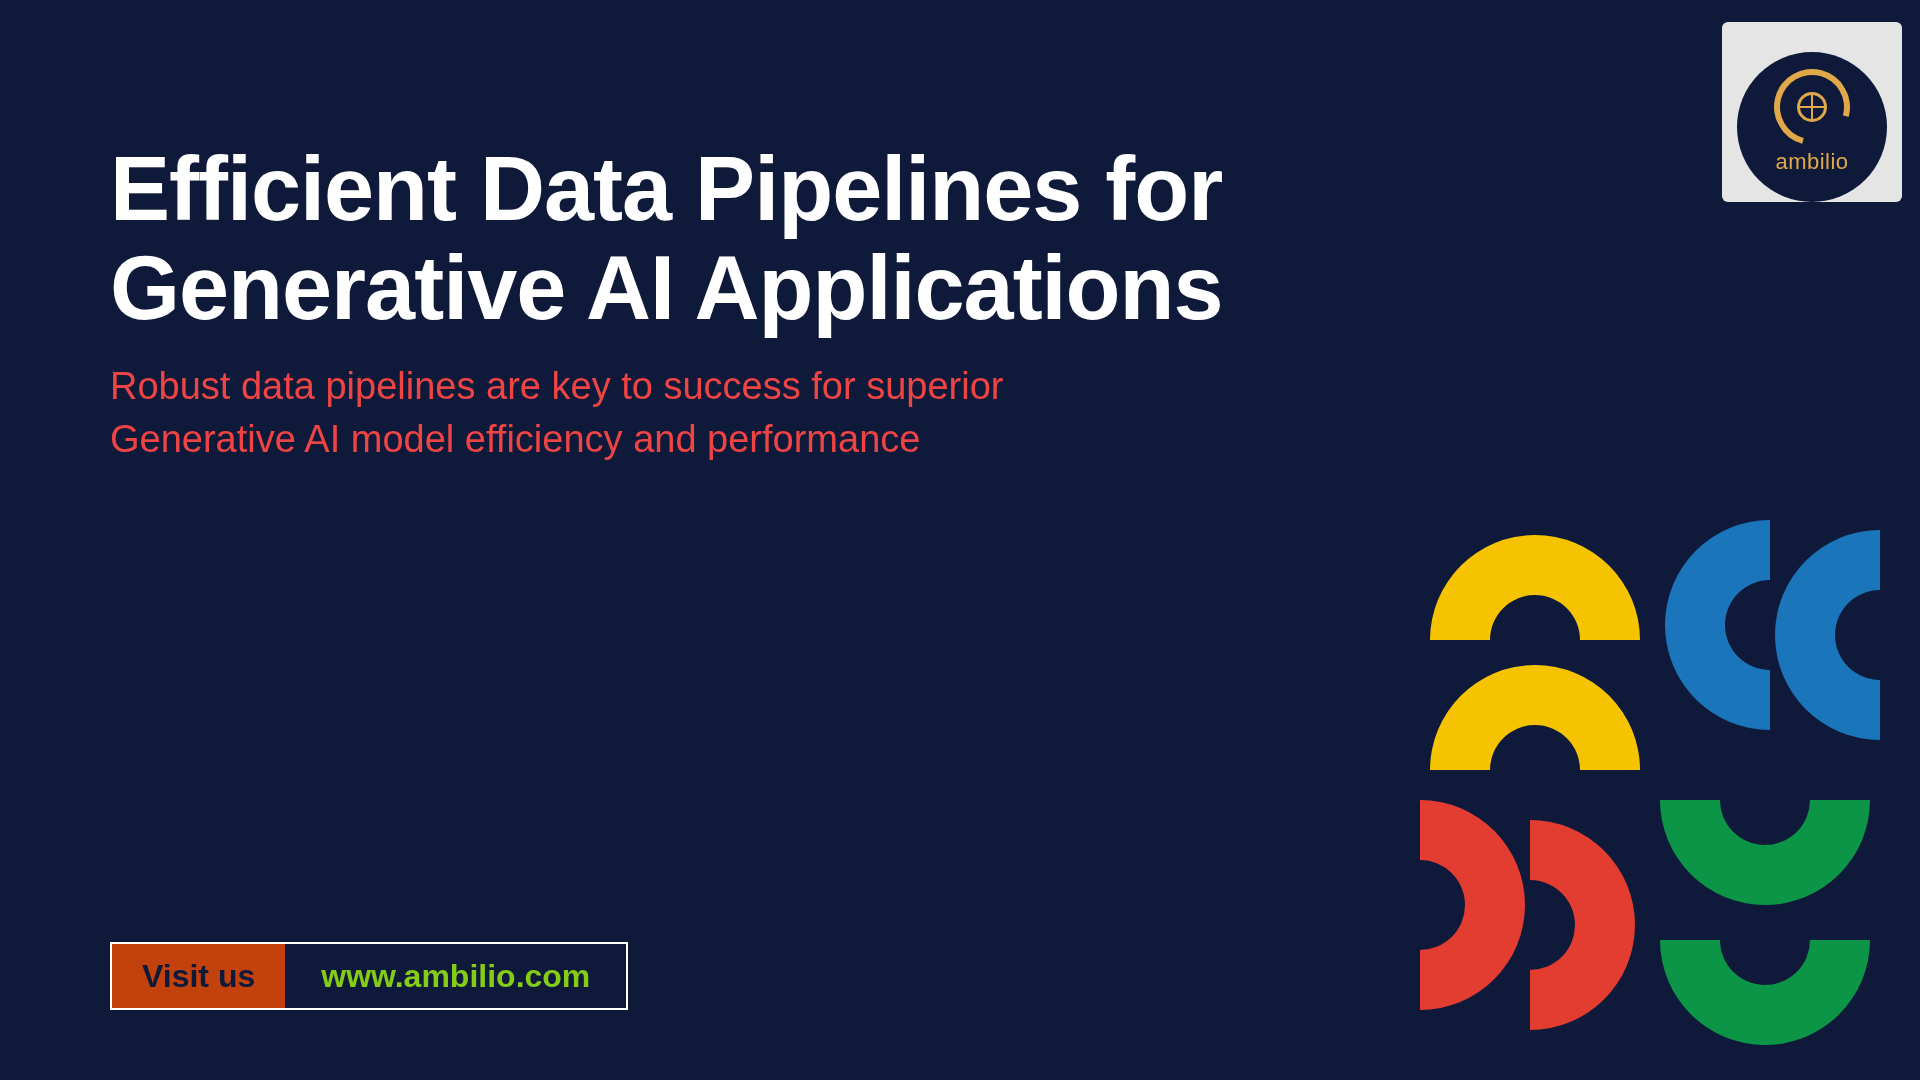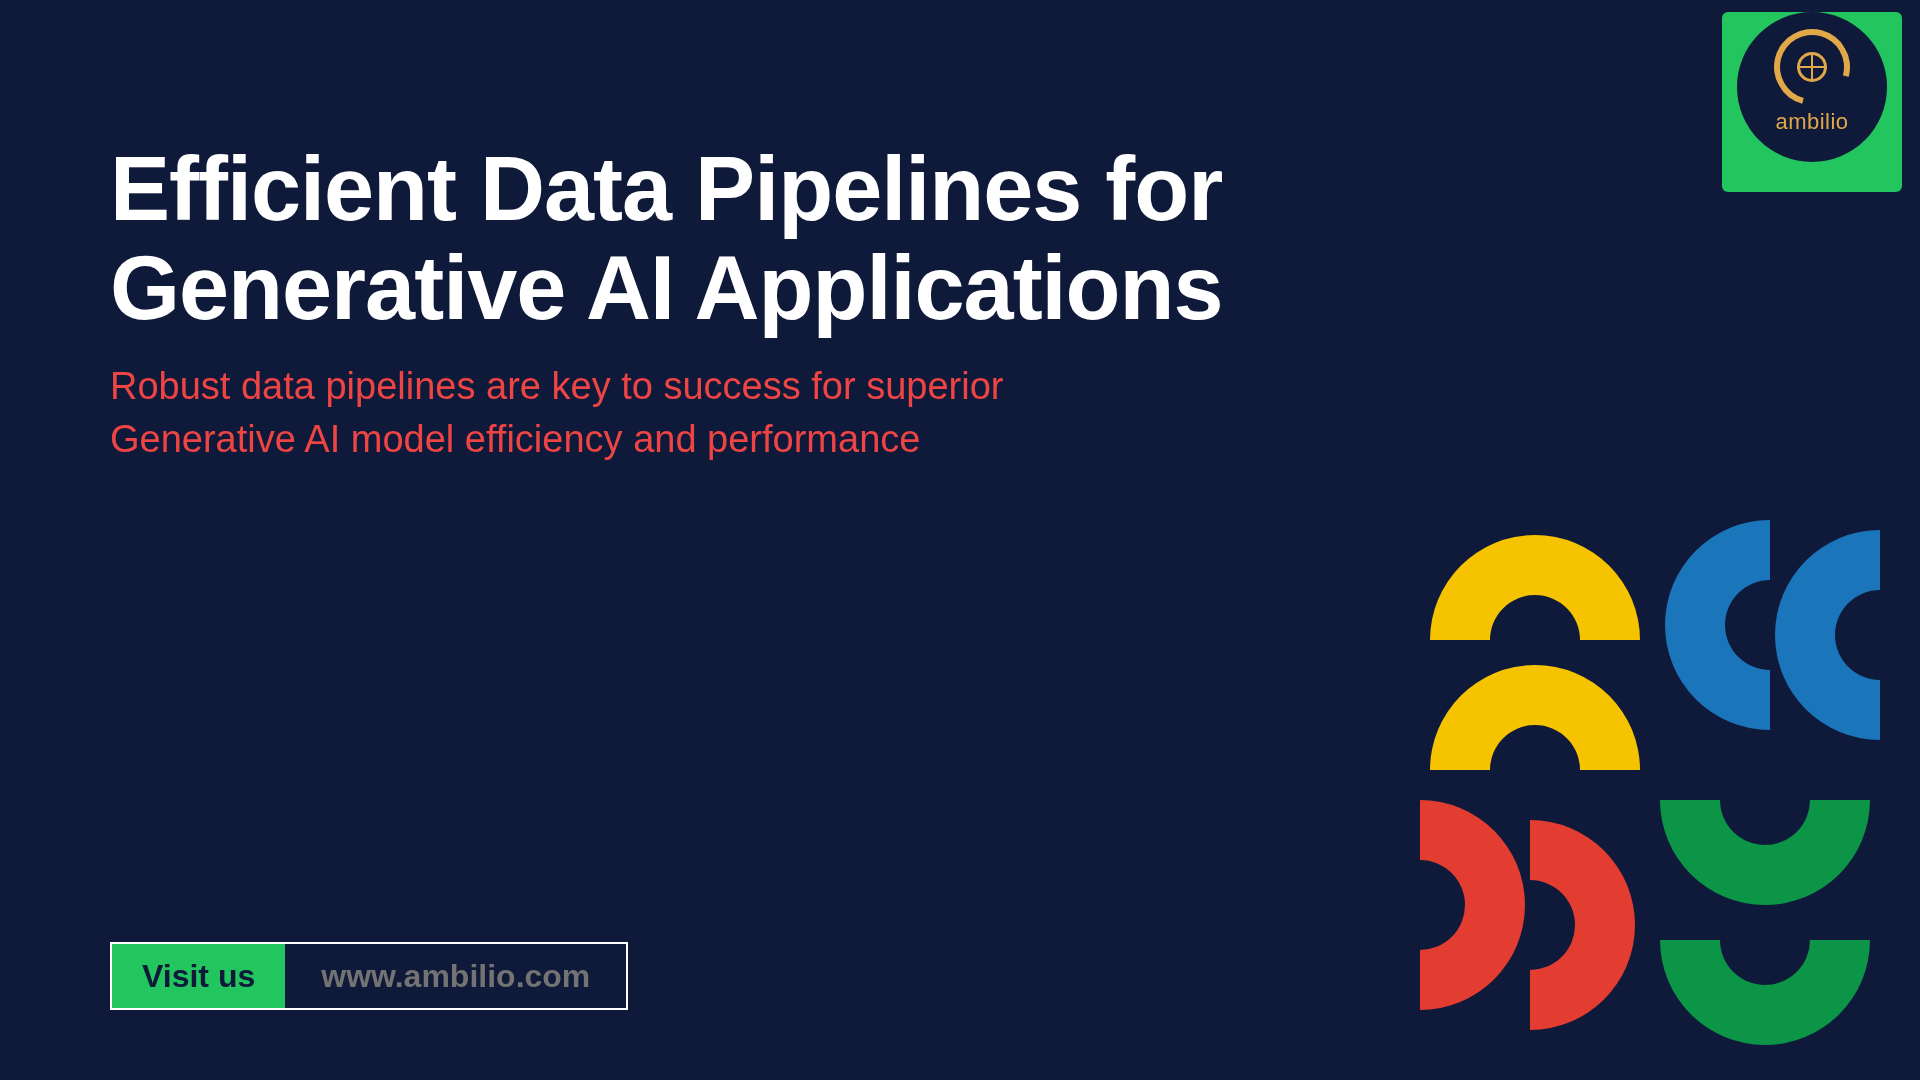--- a/index.html
+++ b/index.html
@@ -34,45 +34,45 @@
     }
     .cta-box {
       position: absolute;
       bottom: 70px;
       left: 110px;
       display: flex;
       border: 2px solid #ffffff;
       height: 68px;
     }
     .cta-label {
-      background: #22c55e;
+      background: #c2410c;
       color: #0f1a3a;
       font-size: 32px;
       font-weight: 700;
       padding: 0 30px;
       display: flex;
       align-items: center;
     }
     .cta-url {
-      color: #737373;
+      color: #84cc16;
       font-size: 32px;
       font-weight: 700;
       padding: 0 36px;
       display: flex;
       align-items: center;
     }
     .logo-box {
       position: absolute;
-      top: 12px;
+      top: 22px;
       right: 18px;
       width: 180px;
       height: 180px;
-      background: #22c55e;
+      background: #e5e5e5;
       display: flex;
-      align-items: flex-start;
+      align-items: flex-end;
       justify-content: center;
       border-radius: 6px;
     }
     .logo-circle {
       width: 150px;
       height: 150px;
       background: #0f1a3a;
       border-radius: 50%;
       display: flex;
       flex-direction: column;

